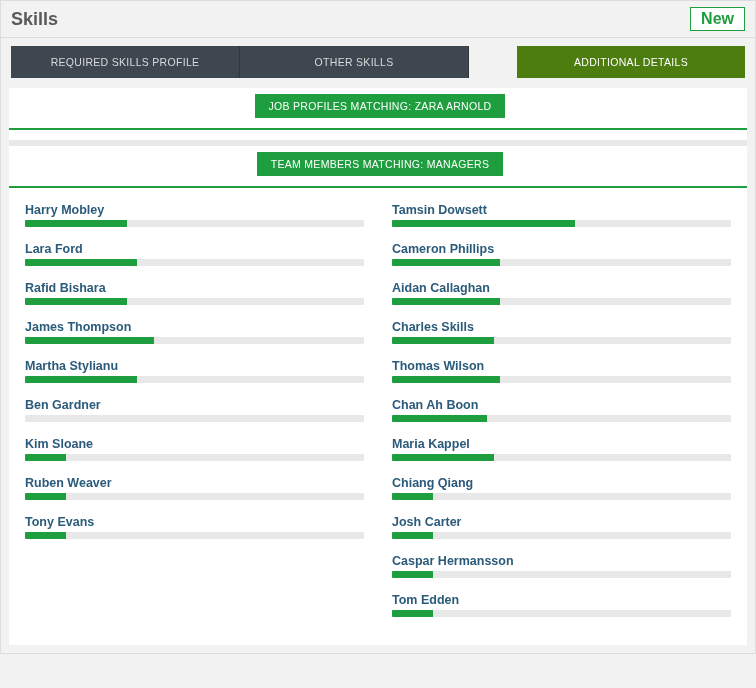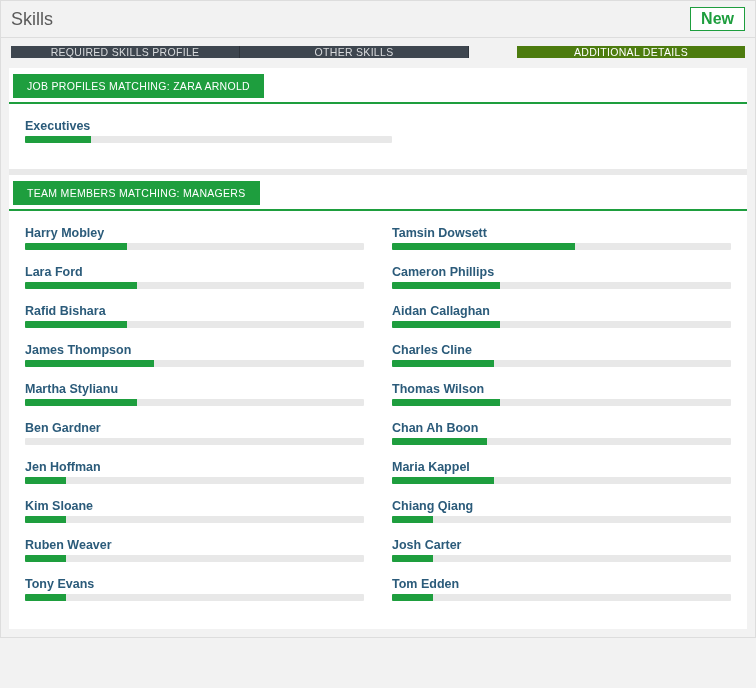--- a/index.html
+++ b/index.html
@@ -15,62 +15,63 @@
   }
   .header {
     padding: 6px 10px;
     display: flex;
     justify-content: space-between;
     align-items: center;
     border-bottom: 1px solid #ddd;
   }
   .header h1 {
     font-size: 18px;
-    font-weight: 400;
+    font-weight: 700;
     color: #5a5a5a;
   }
   .btn-new {
     border: 1px solid #1e9e3e;
     color: #1e9e3e;
     background: #fff;
     font-size: 16px;
     padding: 2px 10px;
     cursor: pointer;
     font-weight: 600;
   }
   .tabs {
     display: flex;
     margin: 8px 10px 10px 10px;
   }
   .tab {
     flex: 1;
     text-align: center;
     font-size: 10.5px;
     letter-spacing: 0.3px;
-    padding: 0 4px;
+    padding: 10px 4px;
     background: #3e464f;
     color: #d8dadc;
     cursor: pointer;
     border-right: 1px solid #2f353c;
   }
   .tab.active {
     background: #4d7c0f;
     color: #fff;
     border-right: none;
     margin-left: 48px;
   }
   .content {
     background: #fff;
     margin: 0 8px 8px 8px;
     padding: 2px 0 8px 0;
   }
   .section-hdr-wrap {
     border-bottom: 2px solid #1e9e3e;
     margin: 4px 0 10px 0;
-    padding: 0 0 4px 4px;
+    padding: 0 0 10px 4px;
+    text-align: center;
   }
   .section-hdr {
     display: inline-block;
     background: #1e9e3e;
     color: #fff;
     font-size: 10.5px;
     letter-spacing: 0.3px;
     padding: 6px 14px;
     font-weight: 500;
   }
@@ -130,25 +131,20 @@
     <div class="tab">REQUIRED SKILLS PROFILE</div>
     <div class="tab">OTHER SKILLS</div>
     <div class="tab active">ADDITIONAL DETAILS</div>
   </div>
 
   <div class="content">
 
     <div class="section-hdr-wrap">
       <span class="section-hdr">JOB PROFILES MATCHING: ZARA ARNOLD</span>
     </div>
-    <div class="section-body single" id="job-profiles-body">
-        <div class="entry"><a class="entry-name">Executives</a><div class="bar">
-            <div class="bar-fill" style="width: 18%;"></div>
-          </div></div>
-      </div>
 
     <div class="divider"></div>
 
     <div class="section-hdr-wrap">
       <span class="section-hdr">TEAM MEMBERS MATCHING: MANAGERS</span>
     </div>
     <div class="section-body">
       <div class="two-col">
         <div class="col" id="team-left">
             <div class="entry"><a class="entry-name">Harry Mobley</a><div class="bar">
@@ -162,59 +158,59 @@
               </div></div>
             <div class="entry"><a class="entry-name">James Thompson</a><div class="bar">
                 <div class="bar-fill" style="width: 38%;"></div>
               </div></div>
             <div class="entry"><a class="entry-name">Martha Stylianu</a><div class="bar">
                 <div class="bar-fill" style="width: 33%;"></div>
               </div></div>
             <div class="entry"><a class="entry-name">Ben Gardner</a><div class="bar">
                 <div class="bar-fill" style="width: 0%;"></div>
               </div></div>
-            <div class="entry"><a class="entry-name">Jen Hoffman</a><div class="bar">
-                <div class="bar-fill" style="width: 12%;"></div>
-              </div></div>
             <div class="entry"><a class="entry-name">Kim Sloane</a><div class="bar">
                 <div class="bar-fill" style="width: 12%;"></div>
               </div></div>
             <div class="entry"><a class="entry-name">Ruben Weaver</a><div class="bar">
                 <div class="bar-fill" style="width: 12%;"></div>
               </div></div>
             <div class="entry"><a class="entry-name">Tony Evans</a><div class="bar">
                 <div class="bar-fill" style="width: 12%;"></div>
               </div></div>
           </div>
         <div class="col" id="team-right">
             <div class="entry"><a class="entry-name">Tamsin Dowsett</a><div class="bar">
                 <div class="bar-fill" style="width: 54%;"></div>
               </div></div>
             <div class="entry"><a class="entry-name">Cameron Phillips</a><div class="bar">
                 <div class="bar-fill" style="width: 32%;"></div>
               </div></div>
             <div class="entry"><a class="entry-name">Aidan Callaghan</a><div class="bar">
                 <div class="bar-fill" style="width: 32%;"></div>
               </div></div>
-            <div class="entry"><a class="entry-name">Charles Cline</a><div class="bar">
+            <div class="entry"><a class="entry-name">Charles Skills</a><div class="bar">
                 <div class="bar-fill" style="width: 30%;"></div>
               </div></div>
             <div class="entry"><a class="entry-name">Thomas Wilson</a><div class="bar">
                 <div class="bar-fill" style="width: 32%;"></div>
               </div></div>
             <div class="entry"><a class="entry-name">Chan Ah Boon</a><div class="bar">
                 <div class="bar-fill" style="width: 28%;"></div>
               </div></div>
             <div class="entry"><a class="entry-name">Maria Kappel</a><div class="bar">
                 <div class="bar-fill" style="width: 30%;"></div>
               </div></div>
             <div class="entry"><a class="entry-name">Chiang Qiang</a><div class="bar">
                 <div class="bar-fill" style="width: 12%;"></div>
               </div></div>
             <div class="entry"><a class="entry-name">Josh Carter</a><div class="bar">
+                <div class="bar-fill" style="width: 12%;"></div>
+              </div></div>
+            <div class="entry"><a class="entry-name">Caspar Hermansson</a><div class="bar">
                 <div class="bar-fill" style="width: 12%;"></div>
               </div></div>
             <div class="entry"><a class="entry-name">Tom Edden</a><div class="bar">
                 <div class="bar-fill" style="width: 12%;"></div>
               </div></div>
           </div>
       </div>
     </div>
 
   </div>

